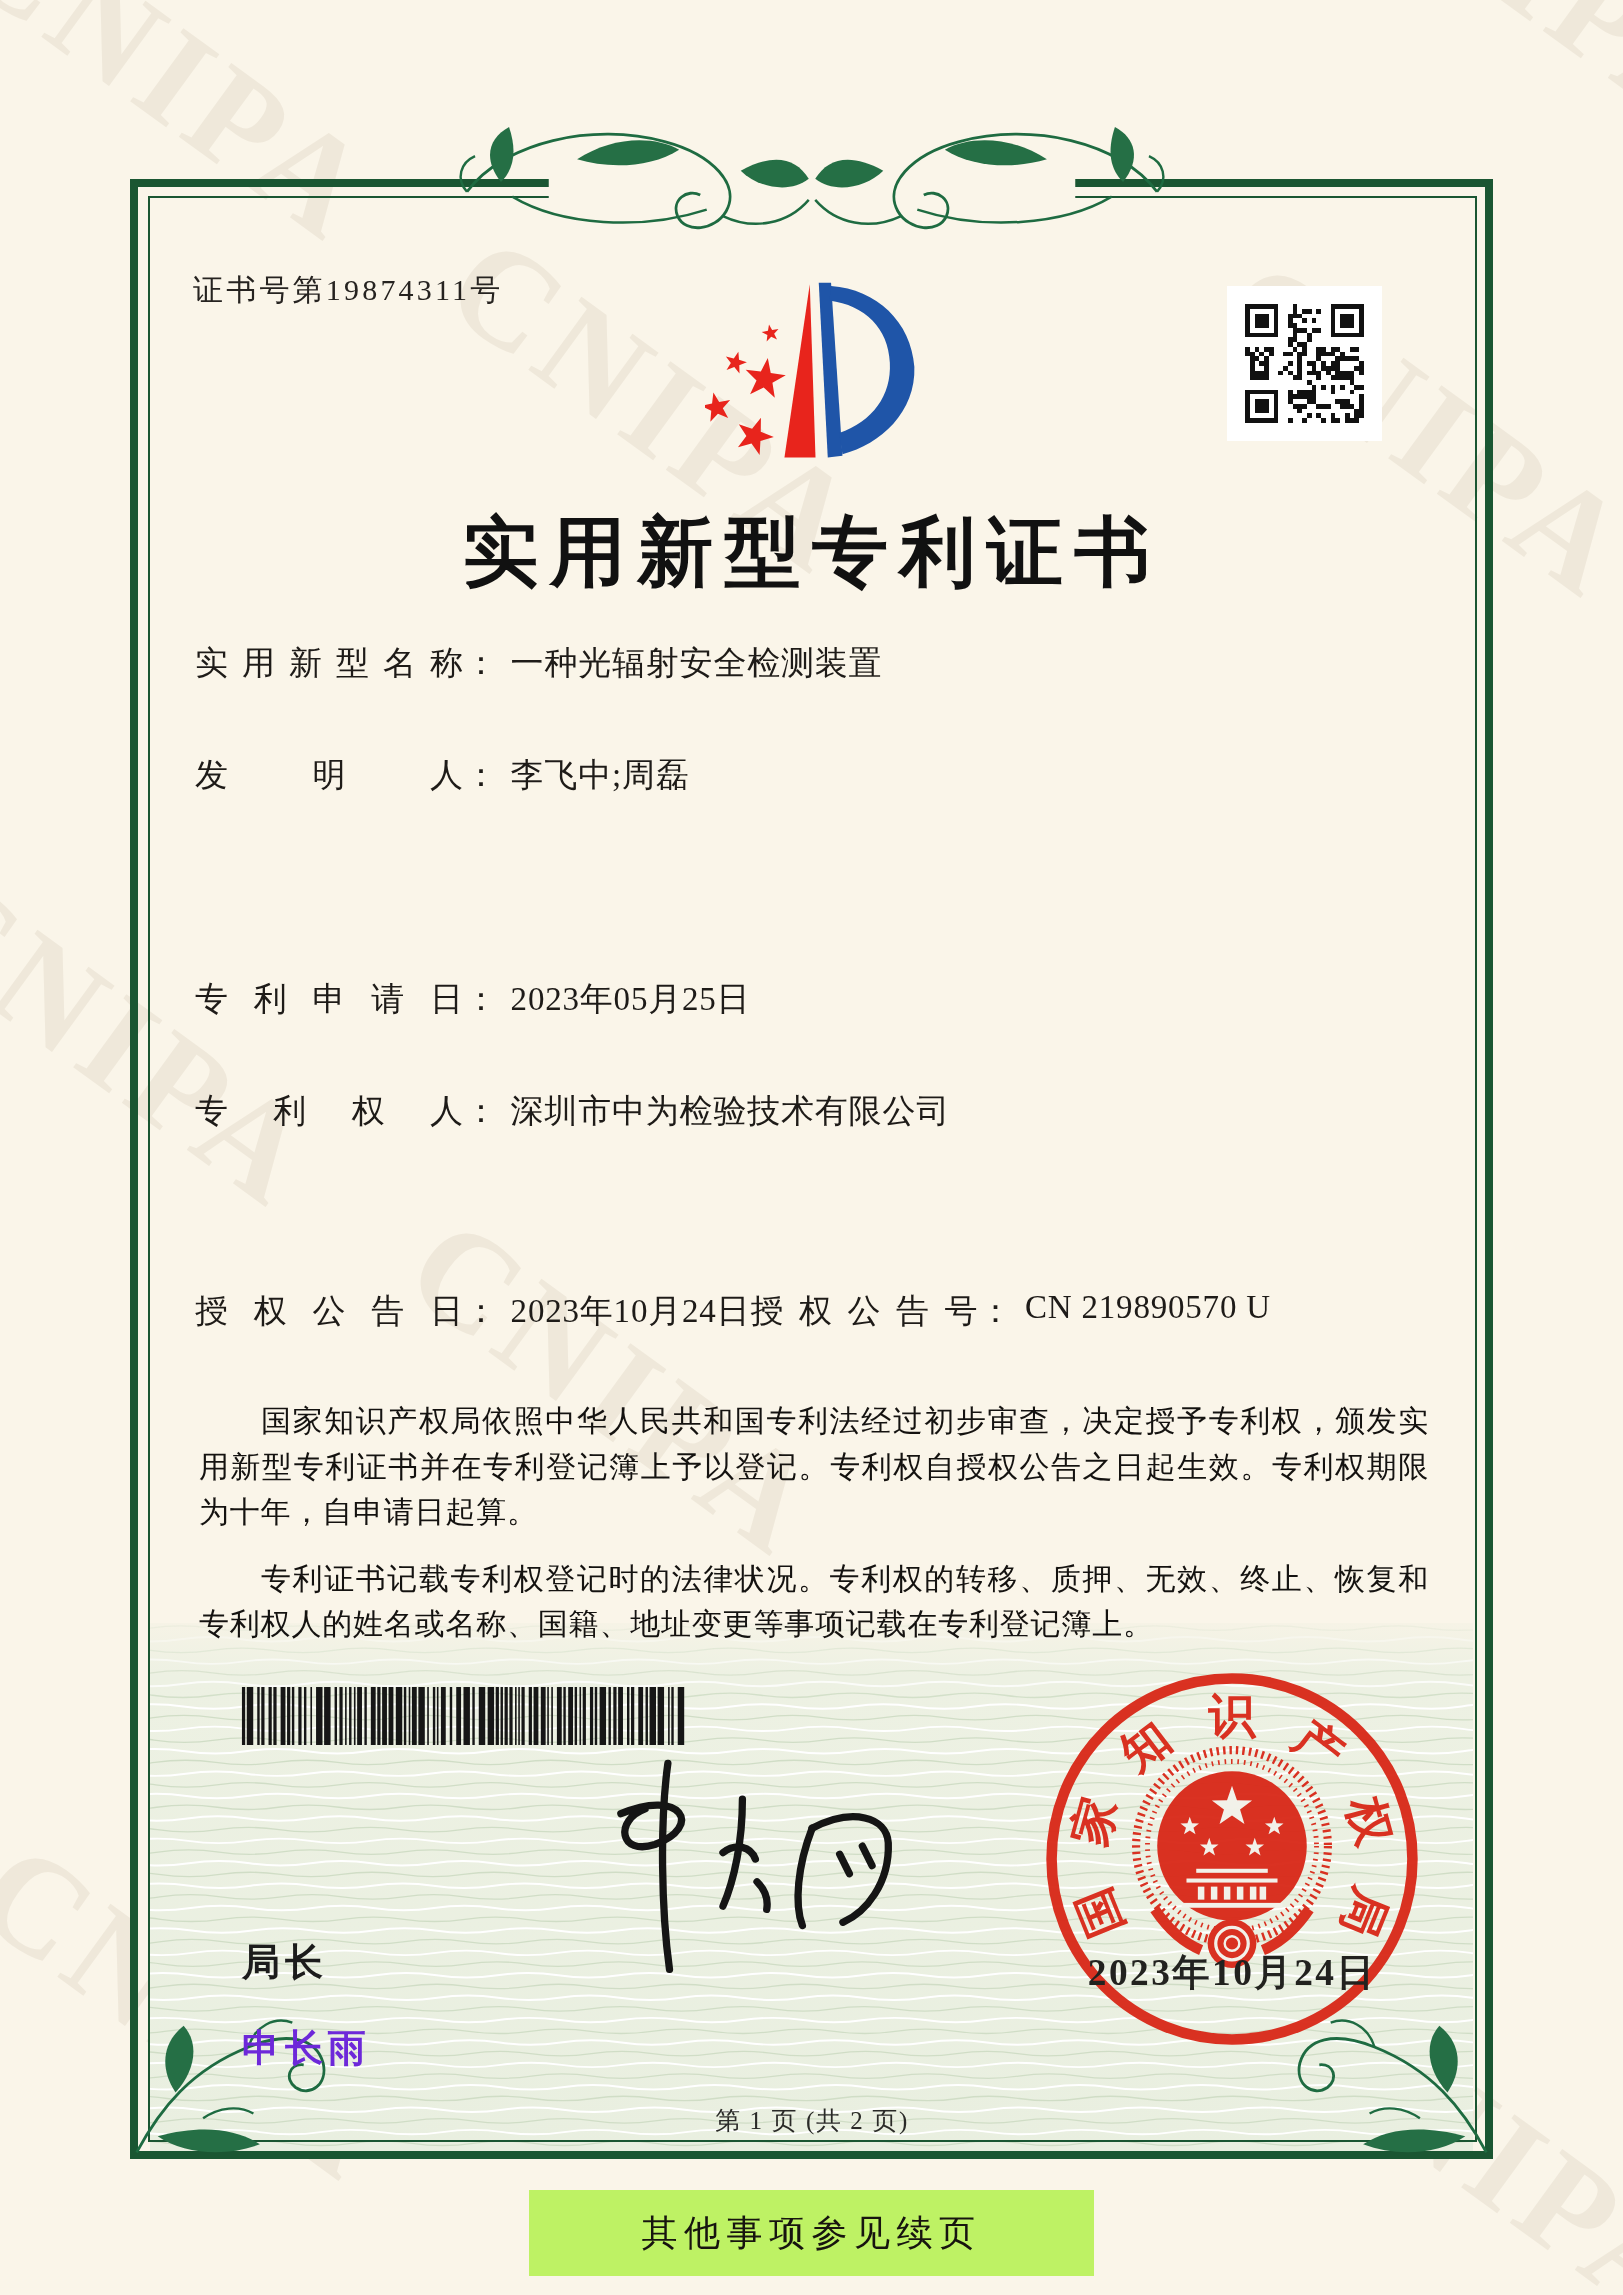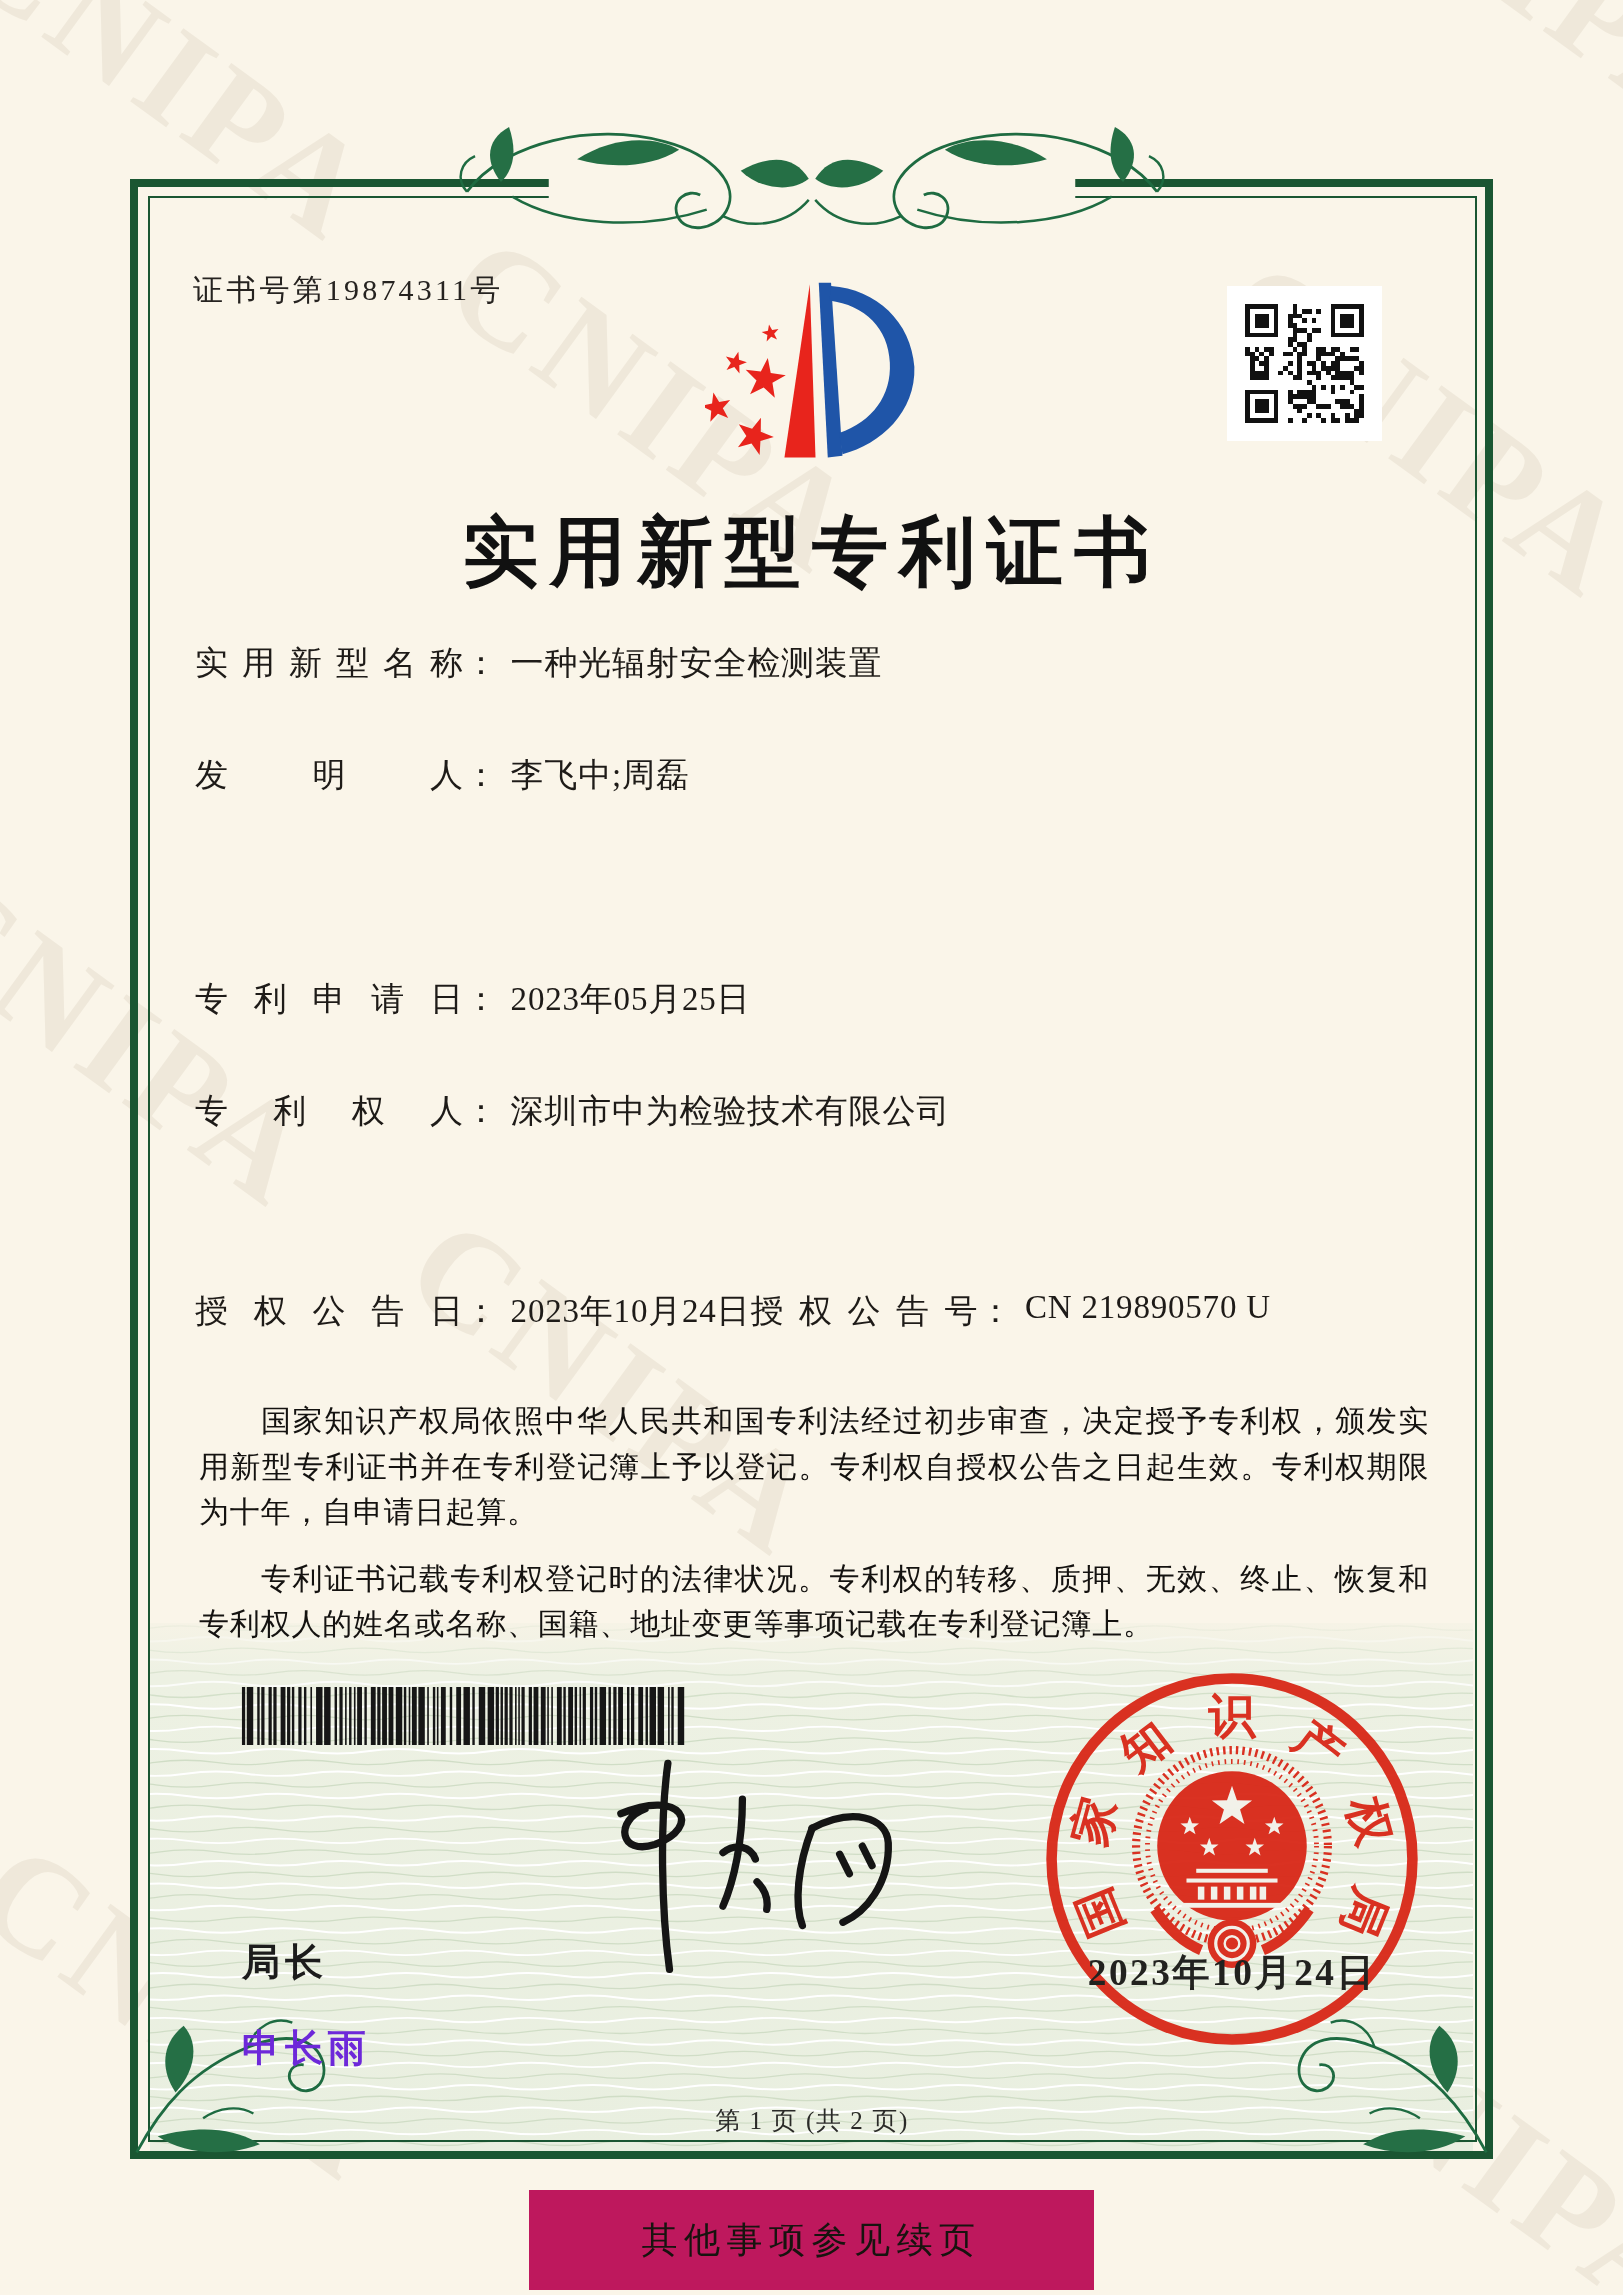--- a/index.html
+++ b/index.html
@@ -40,21 +40,21 @@
   .sig-role{position:absolute;left:242px;top:1937px;z-index:4;font-family:Liberation Sans, sans-serif;
             font-size:38px;font-weight:600;letter-spacing:4.9px;color:#1c1c1c;}
   .sig-name{position:absolute;left:242px;top:2023px;z-index:4;font-family:"Liberation Sans",sans-serif;
             font-size:38px;font-weight:600;letter-spacing:4.9px;color:#6d28d9;}
   .autograph{position:absolute;left:499px;top:1757px;z-index:4;}
   .seal{position:absolute;left:1041px;top:1668px;width:382px;height:382px;z-index:5;opacity:.96;}
   .seal-char{font-size:58px;font-weight:bold;fill:#d92a1a;font-family:"Liberation Serif",serif;}
   .seal-date{font-size:46px;font-weight:bold;fill:#1a1a18;letter-spacing:3px;font-family:"Liberation Serif",serif;}
   .page-info{position:absolute;left:244px;top:2104px;width:1136px;z-index:4;text-align:center;
              font-size:25px;color:#2a2a28;letter-spacing:1.6px;}
-  .cont-box{position:absolute;left:529px;top:2190px;width:565px;height:100px;background:#be185d;z-index:4;
+  .cont-box{position:absolute;left:529px;top:2190px;width:565px;height:86px;background:#bef264;z-index:4;
             display:flex;align-items:center;justify-content:center;font-size:36px;letter-spacing:6.5px;color:#17140f;}
 </style>
 </head>
 <body>
 
 <div class="page">
 
   <div class="wm" style="left:-65px;top:-8px">CNIPA</div>
   <div class="wm" style="left:1299px;top:-114px">CNIPA</div>
   <div class="wm" style="left:1193px;top:349px">CNIPA</div>

